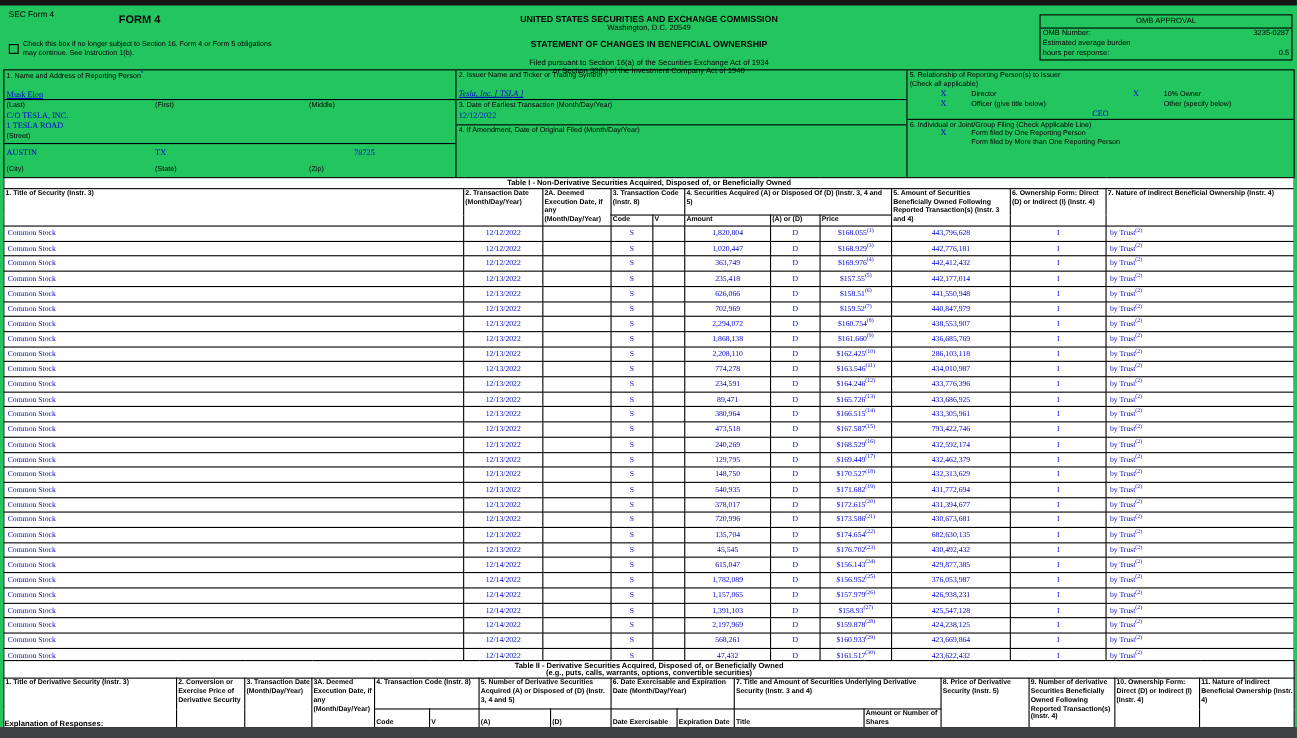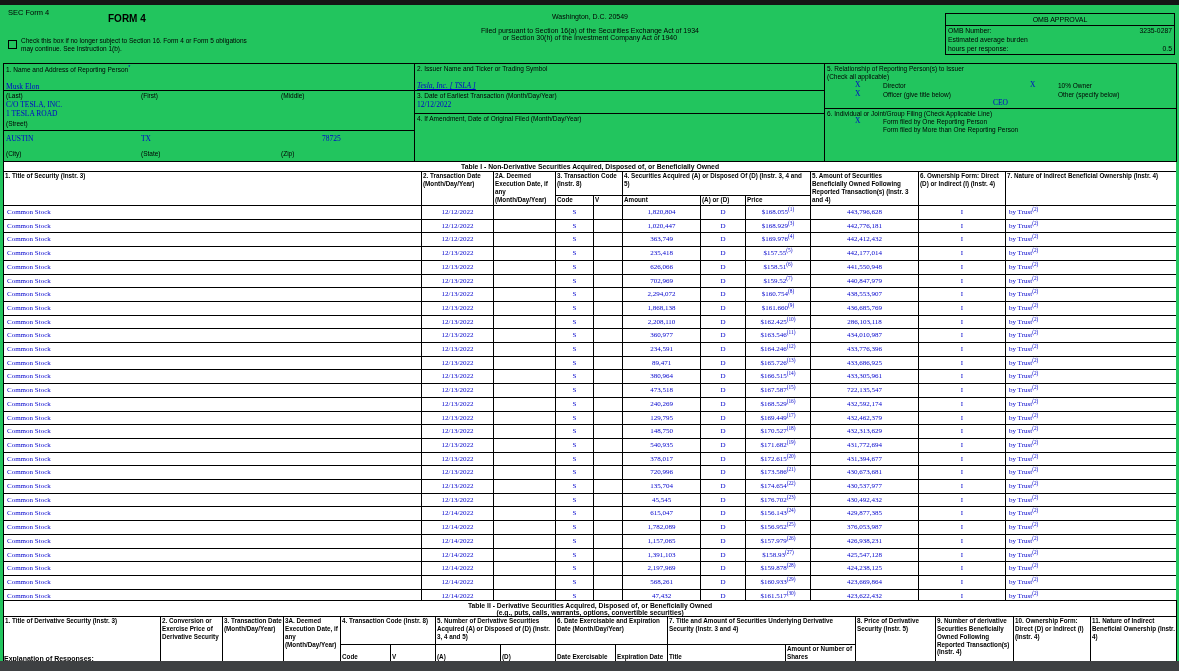--- a/index.html
+++ b/index.html
@@ -42,21 +42,23 @@
 <body>
 
 <div id="page">
 
   <div id="bar-top" class="abs" style="background:#151515;"></div>
 
   <div class="abs" style="left:8px;top:8px;font-size:7.5px;">SEC Form 4</div>
   <div class="abs" style="left:108px;top:13px;font-size:10px;font-weight:bold;">FORM 4</div>
 
   <div class="abs ctr" style="left:300px;top:13px;width:580px;">
+    <div class="hdr-line1">UNITED STATES SECURITIES AND EXCHANGE COMMISSION</div>
     <div class="hdr-line2">Washington, D.C. 20549</div>
+    <div class="hdr-line3">STATEMENT OF CHANGES IN BENEFICIAL OWNERSHIP</div>
     <div class="hdr-line4">Filed pursuant to Section 16(a) of the Securities Exchange Act of 1934</div>
     <div class="hdr-line4">or Section 30(h) of the Investment Company Act of 1940</div>
   </div>
 
   <div id="omb-box" class="abs" style="left:945px;top:13px;">
     <div class="omb-title">OMB APPROVAL</div>
     <div class="omb-row">
       <span>OMB Number:</span>
       <span>3235-0287</span>
     </div>
@@ -289,21 +291,21 @@
             <td>286,103,118</td>
             <td>I</td>
             <td class="cl">by Trust<sup>(2)</sup></td>
           </tr>
           <tr>
             <td class="cl">Common Stock</td>
             <td>12/13/2022</td>
             <td></td>
             <td>S</td>
             <td></td>
-            <td>360,977</td>
+            <td>774,278</td>
             <td>D</td>
             <td>$163.546<sup>(11)</sup></td>
             <td>434,010,987</td>
             <td>I</td>
             <td class="cl">by Trust<sup>(2)</sup></td>
           </tr>
           <tr>
             <td class="cl">Common Stock</td>
             <td>12/13/2022</td>
             <td></td>
@@ -344,21 +346,21 @@
           </tr>
           <tr>
             <td class="cl">Common Stock</td>
             <td>12/13/2022</td>
             <td></td>
             <td>S</td>
             <td></td>
             <td>473,518</td>
             <td>D</td>
             <td>$167.587<sup>(15)</sup></td>
-            <td>722,135,547</td>
+            <td>793,422,746</td>
             <td>I</td>
             <td class="cl">by Trust<sup>(2)</sup></td>
           </tr>
           <tr>
             <td class="cl">Common Stock</td>
             <td>12/13/2022</td>
             <td></td>
             <td>S</td>
             <td></td>
             <td>240,269</td>
@@ -435,21 +437,21 @@
           </tr>
           <tr>
             <td class="cl">Common Stock</td>
             <td>12/13/2022</td>
             <td></td>
             <td>S</td>
             <td></td>
             <td>135,704</td>
             <td>D</td>
             <td>$174.654<sup>(22)</sup></td>
-            <td>430,537,977</td>
+            <td>682,630,135</td>
             <td>I</td>
             <td class="cl">by Trust<sup>(2)</sup></td>
           </tr>
           <tr>
             <td class="cl">Common Stock</td>
             <td>12/13/2022</td>
             <td></td>
             <td>S</td>
             <td></td>
             <td>45,545</td>

